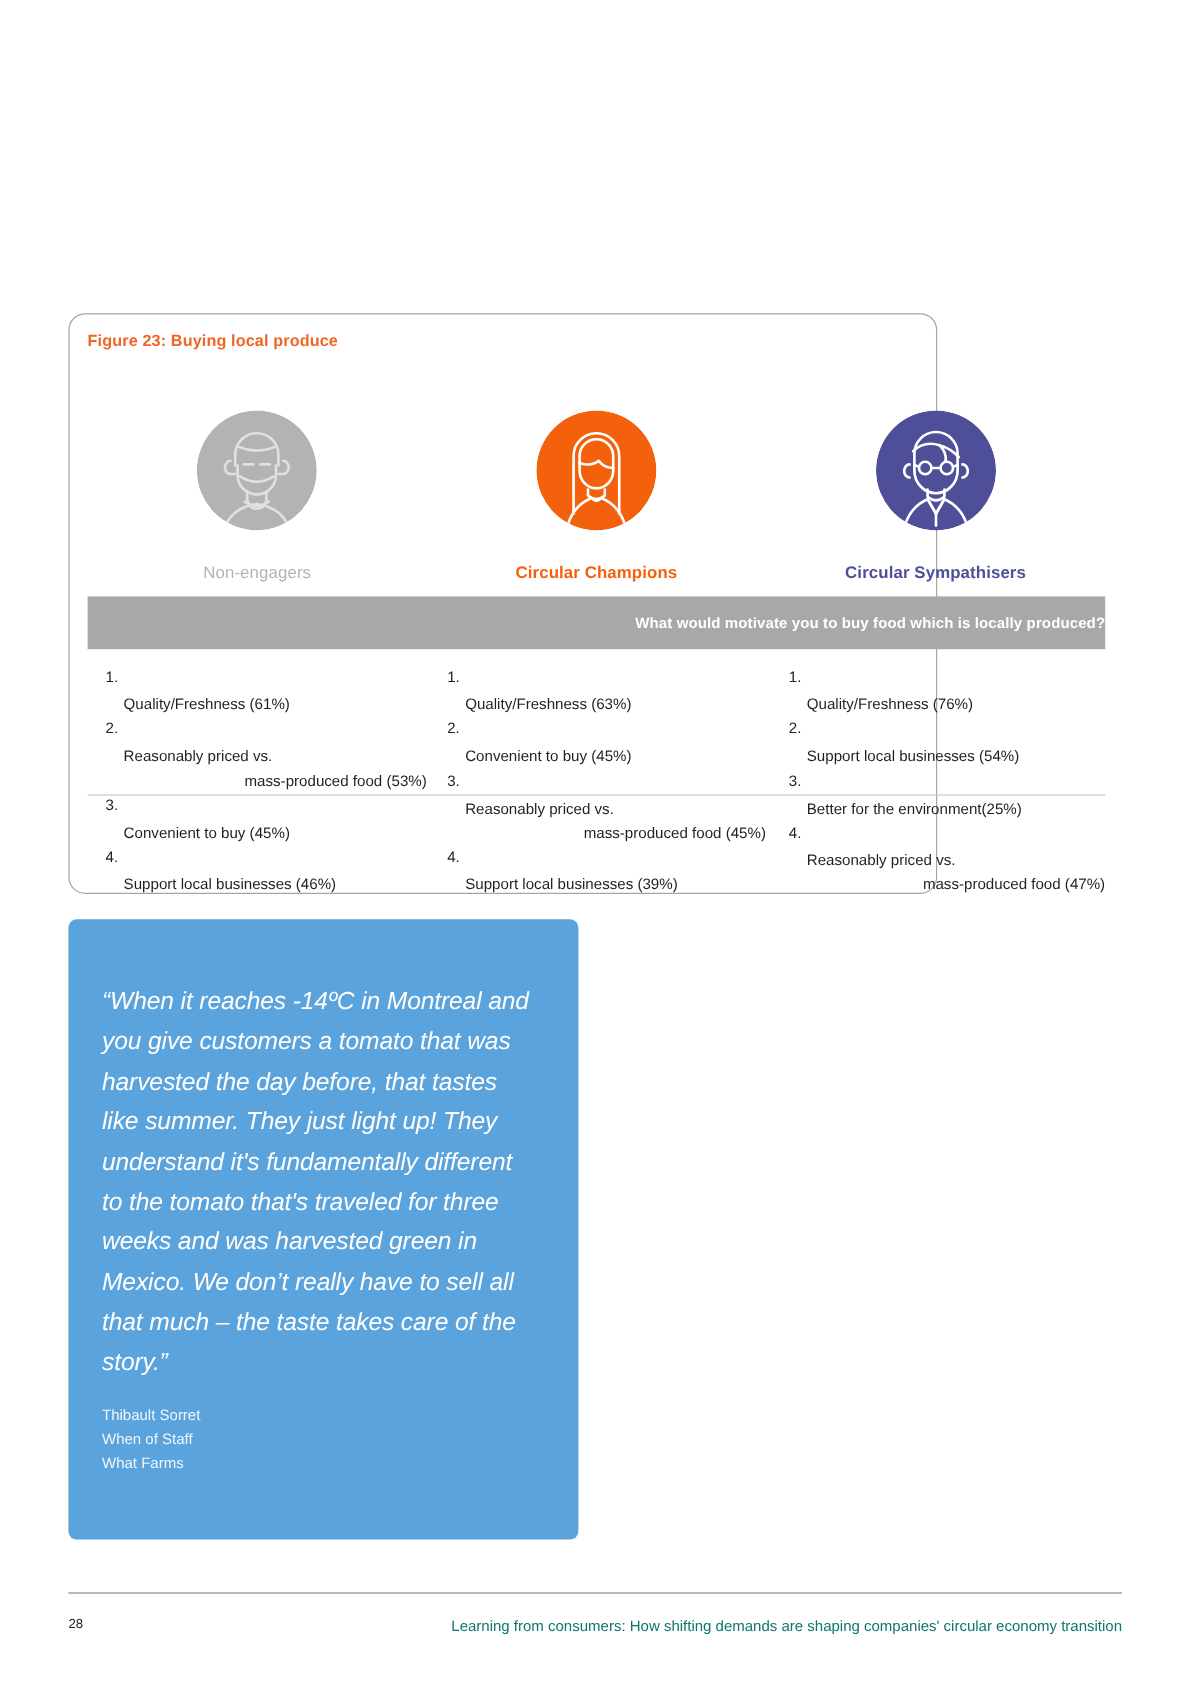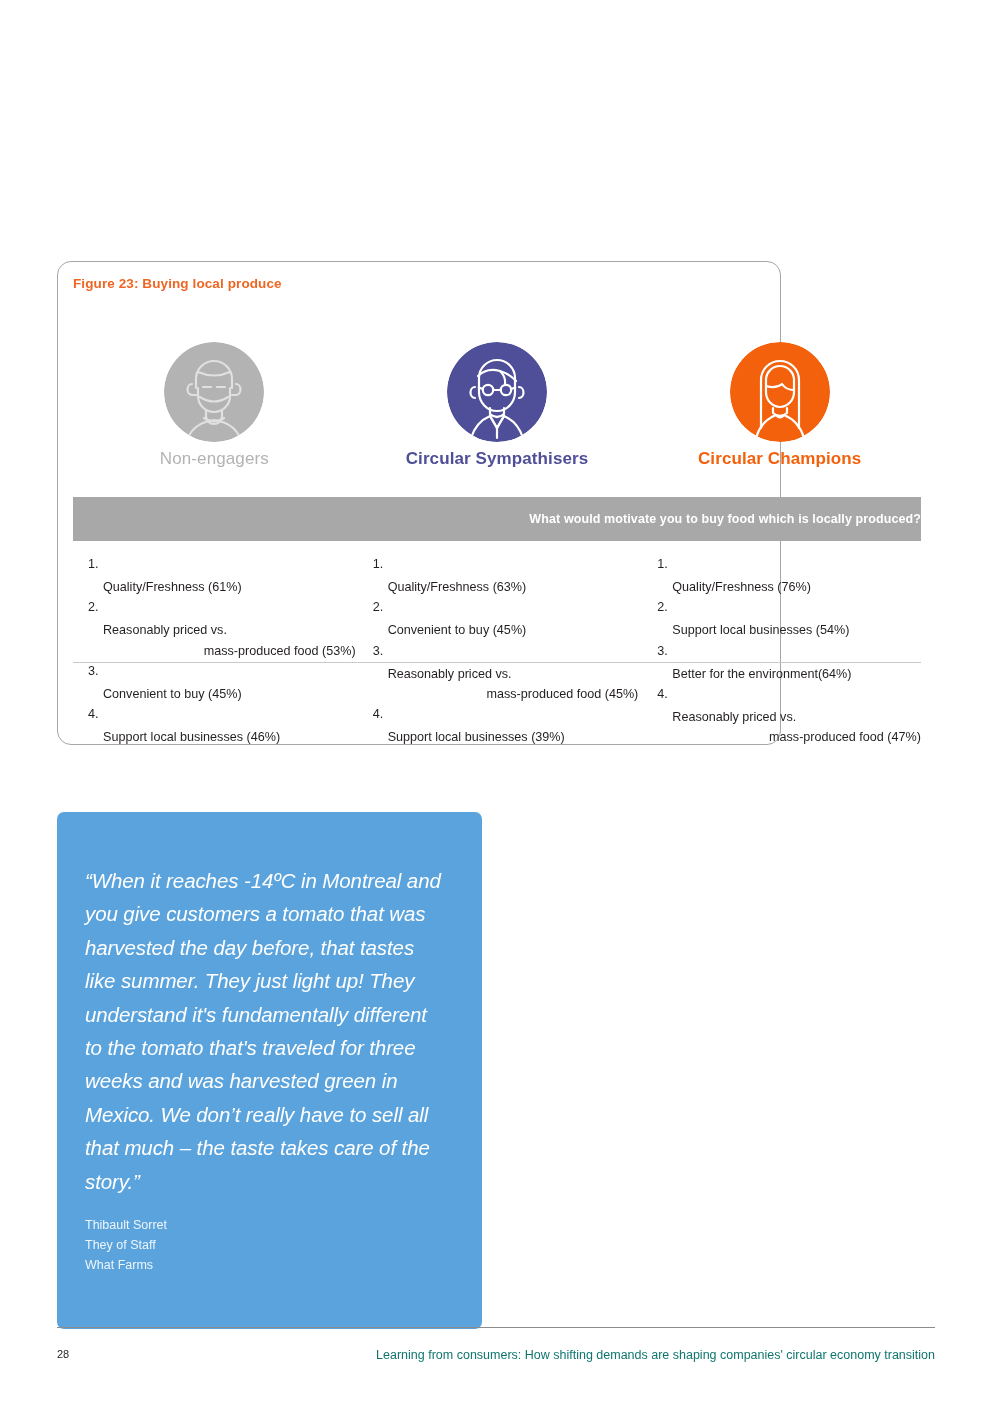--- a/index.html
+++ b/index.html
@@ -53,22 +53,22 @@
     flex-direction: column;
     align-items: center;
   }
   .persona-icon {
     width: 100px;
     height: 100px;
     border-radius: 50%;
     display: block;
   }
   .persona-label {
-    margin-top: 7px;
-    font-size: 17px;
+    margin-top: 27px;
+    font-size: 14px;
     letter-spacing: 0.1px;
     text-align: center;
   }
   .persona-label.gray   { color: #b3b3b3; font-weight: normal; }
   .persona-label.purple { color: #4f4f99; font-weight: bold; }
   .persona-label.orange { color: #f4610c; font-weight: bold; }
 
   
   .question-bar {
     position: absolute;
@@ -130,21 +130,20 @@
   .quote-box {
     position: absolute;
     left: 57px;
     top: 766px;
     width: 425px;
     height: 517px;
     background: #5ba3dc;
     border-radius: 7px;
     box-sizing: border-box;
     padding: 52px 40px 0 28px;
-    margin-top: 46px;
   }
   .quote-text {
     color: #ffffff;
     font-size: 20.5px;
     font-style: italic;
     line-height: 33.4px;
     letter-spacing: -0.1px;
   }
   .quote-attrib {
     position: absolute;
@@ -201,20 +200,35 @@
           <path d="M72 42 a4.5 5.5 0 0 1 0 11 h-4"></path>
           <path d="M39 45 h8"></path>
           <path d="M53 45 h8"></path>
           <path d="M36 55 q14 9 28 0"></path>
           <path d="M42 68 v6 a8 8 0 0 0 16 0 v-6"></path>
           <path d="M24 96 q6 -15 26 -18 q20 3 26 18"></path>
           <path d="M40 76 q10 7 20 0"></path>
         </g>
       </svg>
       <div class="persona-label gray">Non-engagers</div>
+    </div>
+
+    <div class="persona">
+      <svg class="persona-icon" viewBox="0 0 100 100">
+        <circle cx="50" cy="50" r="50" fill="#f4610c"></circle>
+        <g fill="none" stroke="#ffffff" stroke-width="2.2" stroke-linecap="round" stroke-linejoin="round">
+          <path d="M31 86 V38 a19 19 0 0 1 38 0 v48"></path>
+          <path d="M36 50 V38 a14 14 0 0 1 28 0 v12"></path>
+          <path d="M36 50 a14 15 0 0 0 28 0"></path>
+          <path d="M36 44 q10 3 16 -2 q4 6 12 6"></path>
+          <path d="M43 66 v5 q7 6 14 0 v-5"></path>
+          <path d="M26 96 q5 -17 20 -23 q4 5 8 0 q15 6 20 23"></path>
+        </g>
+      </svg>
+      <div class="persona-label orange">Circular Champions</div>
     </div>
 
     <div class="persona">
       <svg class="persona-icon" viewBox="0 0 100 100">
         <circle cx="50" cy="50" r="50" fill="#4f4f99"></circle>
         <g fill="none" stroke="#ffffff" stroke-width="2.2" stroke-linecap="round" stroke-linejoin="round">
           <path d="M32 50 V36 a18 18 0 0 1 36 0 v14"></path>
           <path d="M32 50 a18 19 0 0 0 36 0"></path>
           <path d="M31 34 q9 -9 22 -5 q10 3 16 10"></path>
           <path d="M53 29 q6 6 5 13"></path>
@@ -227,35 +241,20 @@
           <path d="M64.2 47 l4 -1.5"></path>
           <path d="M43 66 v6 q7 6 14 0 v-6"></path>
           <path d="M24 96 q5 -16 19 -22 l7 12 l7 -12 q14 6 19 22"></path>
           <path d="M50 86 v10"></path>
           <path d="M43 74 l7 12"></path>
           <path d="M57 74 l-7 12"></path>
         </g>
       </svg>
       <div class="persona-label purple">Circular Sympathisers</div>
     </div>
-
-    <div class="persona">
-      <svg class="persona-icon" viewBox="0 0 100 100">
-        <circle cx="50" cy="50" r="50" fill="#f4610c"></circle>
-        <g fill="none" stroke="#ffffff" stroke-width="2.2" stroke-linecap="round" stroke-linejoin="round">
-          <path d="M31 86 V38 a19 19 0 0 1 38 0 v48"></path>
-          <path d="M36 50 V38 a14 14 0 0 1 28 0 v12"></path>
-          <path d="M36 50 a14 15 0 0 0 28 0"></path>
-          <path d="M36 44 q10 3 16 -2 q4 6 12 6"></path>
-          <path d="M43 66 v5 q7 6 14 0 v-5"></path>
-          <path d="M26 96 q5 -17 20 -23 q4 5 8 0 q15 6 20 23"></path>
-        </g>
-      </svg>
-      <div class="persona-label orange">Circular Champions</div>
-    </div>
   </div>
 
   <div class="question-bar">
     <span>What would motivate you to buy food which is locally produced?</span>
   </div>
 
   <div class="answers">
 
     <div class="answer-col c1">
       <div class="answer-item">
@@ -299,36 +298,36 @@
       <div class="answer-item">
         <span class="answer-num">1.</span>
         <span class="answer-text"><span>Quality/Freshness (76%)</span></span>
       </div>
       <div class="answer-item">
         <span class="answer-num">2.</span>
         <span class="answer-text"><span>Support local businesses (54%)</span></span>
       </div>
       <div class="answer-item">
         <span class="answer-num">3.</span>
-        <span class="answer-text"><span>Better for the environment(64%)</span></span>
+        <span class="answer-text"><span>Better for the environment(25%)</span></span>
       </div>
       <div class="answer-item">
         <span class="answer-num">4.</span>
         <span class="answer-text"><span>Reasonably priced vs.</span><span class="cont">mass-produced food (47%)</span></span>
       </div>
     </div>
   </div>
 
   <div class="answers-rule"></div>
 </div>
 
 <div class="quote-box">
   <div class="quote-text">“When it reaches -14ºC in Montreal and you give customers a tomato that was harvested the day before, that tastes like summer. They just light up! They understand it's fundamentally different to the tomato that's traveled for three weeks and was harvested green in Mexico. We don’t really have to sell all that much – the taste takes care of the story.”</div>
   <div class="quote-attrib">
     <div>Thibault Sorret</div>
-    <div>They of Staff</div>
+    <div>When of Staff</div>
     <div>What Farms</div>
   </div>
 </div>
 
 <div class="footer-rule"></div>
 <div class="footer-page">28</div>
 <div class="footer-title">Learning from consumers: How shifting demands are shaping companies' circular economy transition</div>
 
 </body></html>

